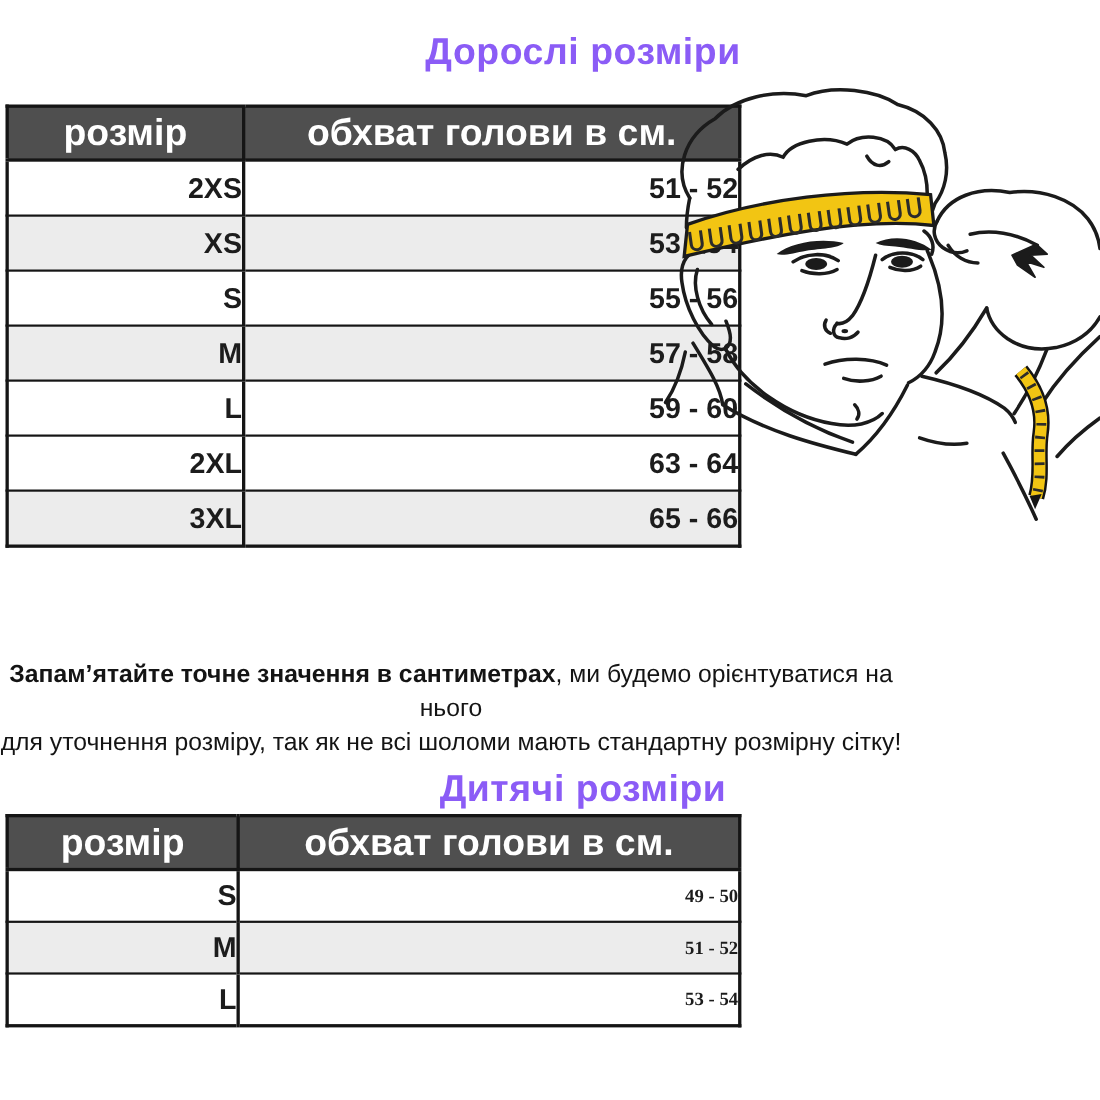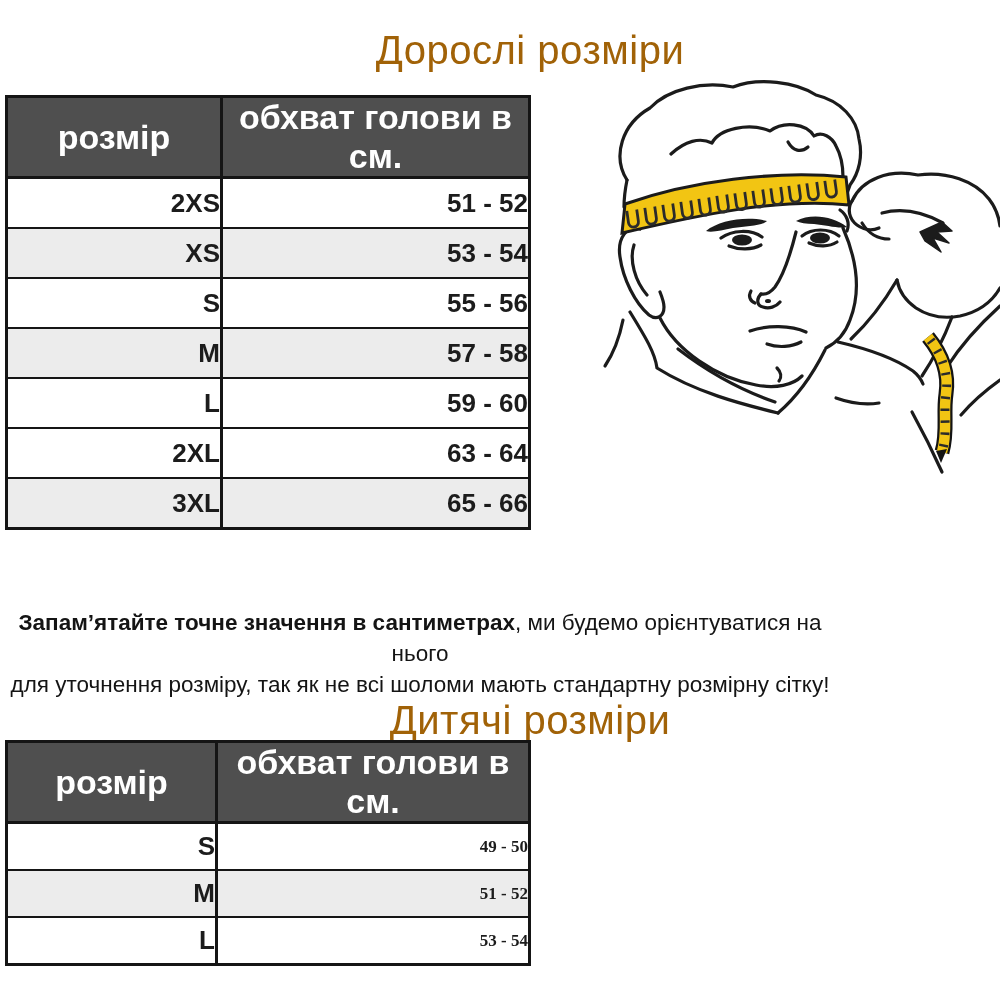--- a/index.html
+++ b/index.html
@@ -1,39 +1,39 @@
 <!DOCTYPE html>
 <html><head>
 <meta charset="utf-8">
 <style>
   html,body{margin:0;padding:0;background:#ffffff;}
   .page{position:relative;width:1000px;height:1000px;background:#fff;overflow:hidden;
         font-family:"Liberation Sans",sans-serif;color:#1b1b1b;}
   .section-title{position:absolute;left:60px;width:940px;text-align:center;
-        font-size:40px;font-weight:normal;color:#a16207;margin:0;letter-spacing:0.5px;}
+        font-size:34px;font-weight:bold;color:#8b5cf6;margin:0;letter-spacing:0.5px;}
   #adult-title{top:28px;}
   #kids-title{top:698px;}
 
-  table.size-table{position:absolute;left:5px;width:526px;border-collapse:collapse;
+  table.size-table{position:absolute;left:5px;width:669px;border-collapse:collapse;
         table-layout:fixed;background:#fff;}
   #adult-table{top:95px;}
   #kids-table{top:740px;}
   .size-table, .size-table th, .size-table td{border:2px solid #151515;}
   .size-table{border-width:3px;}
   .size-table th{background:#4f4f4f;color:#ffffff;font-size:34px;font-weight:bold;
         height:46px;border-bottom-width:3px;padding:0;}
   .size-table td{font-size:26px;font-weight:bold;text-align:right;color:#1c1c1c;
         height:48px;padding:0;background:#ffffff;}
   #kids-table td{height:45px;}
   .size-table td:first-child, .size-table th:first-child{border-right-width:3px;}
   #adult-table col.c1{width:215px;} #kids-table col.c1{width:210px;}
   .size-table tr.alt td{background:#ececec;padding-left:28px;}
   #kids-table td.cm-val{font-family:"Liberation Serif",serif;font-size:17px;}
 
-  .note{position:absolute;top:597px;left:0;width:820px;text-align:center;margin:10px;
+  .note{position:absolute;top:597px;left:0;width:820px;text-align:center;margin:0;
         font-size:22.5px;line-height:31px;color:#141414;}
   .note strong{font-weight:bold;}
 
   .illu{position:absolute;left:600px;top:80px;width:400px;height:510px;}
 </style>
 </head>
 <body>
 
 <div class="page">
 

